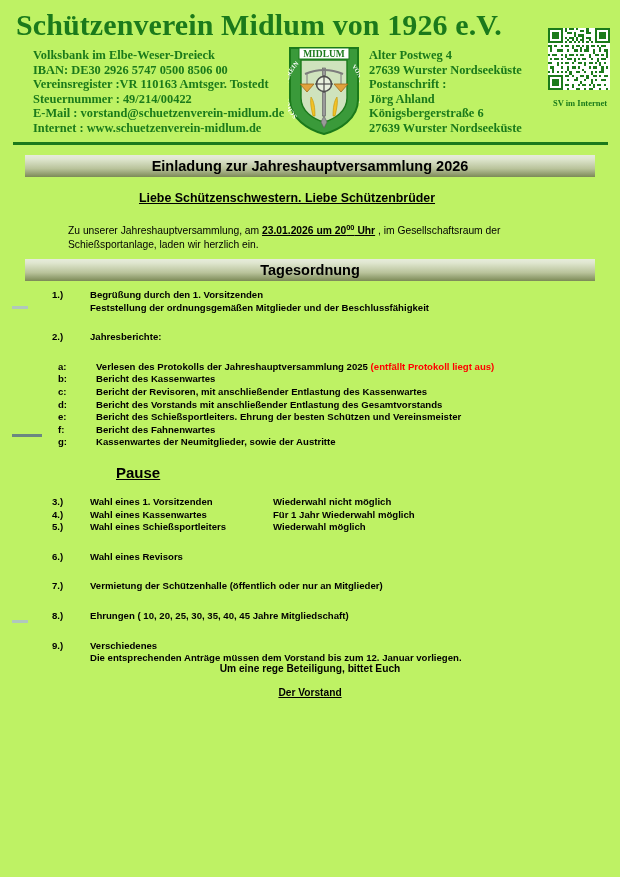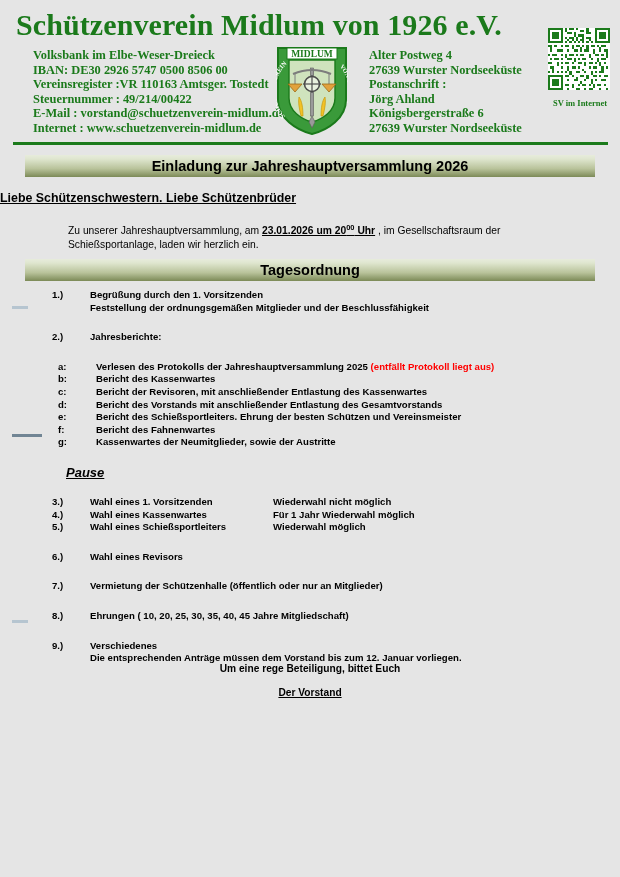--- a/index.html
+++ b/index.html
@@ -15,21 +15,21 @@
     font-family: "Liberation Sans", sans-serif;
     color: #000000;
     overflow: hidden;
   }
 
   
   .page {
     position: relative;
     width: 620px;
     height: 877px;
-    background: #e5e5e5;
+    background: #bef264;
   }
 
   
   .letterhead {
     position: absolute;
     left: 0;
     top: 0;
     width: 620px;
     height: 150px;
   }
@@ -64,21 +64,21 @@
     font-weight: bold;
     font-size: 12.4px;
     line-height: 14.6px;
     color: #1b7a1b;
     white-space: nowrap;
   }
 
   
   .crest {
     position: absolute;
-    left: 276px;
+    left: 288px;
     top: 44px;
     width: 72px;
     height: 92px;
     text-decoration: underline;
   }
   .crest svg { display:block; }
 
   
   .qr-block {
     position: absolute;
@@ -127,24 +127,25 @@
   }
   .banner-title { top: 155px; }
   .banner-agenda { top: 259px; }
 
   
   .salutation {
     position: absolute;
     left: 0;
     top: 191px;
     width: 504px;
-    text-align: left;
+    text-align: center;
     font-size: 12.4px;
     font-weight: bold;
     color: #000;
+    padding-left: 35px;
   }
   .salutation span { text-decoration: underline; }
 
   .intro {
     position: absolute;
     left: 68px;
     top: 221px;
     width: 470px;
     font-size: 10.3px;
     line-height: 13.5px;
@@ -180,25 +181,24 @@
   .ag-sub .ag-num { padding-left: 58px; }
   .ag-line2 { display: block; }
   .ag-red { color: #ff0000; font-weight: bold; }
   .ag-col2 {
     display: inline-block;
     width: 183px;
   }
   .spacer-md { height: 17px; }
 
   .pause {
-    padding-left: 66px;
-    font-size: 13px;
+    padding-left: 116px;
+    font-size: 15px;
     font-weight: bold;
     line-height: 13px;
-    font-style: italic;
   }
   .pause span { text-decoration: underline; }
 
   
   .closing {
     position: absolute;
     left: 0;
     width: 620px;
     text-align: center;
     font-size: 10.2px;

